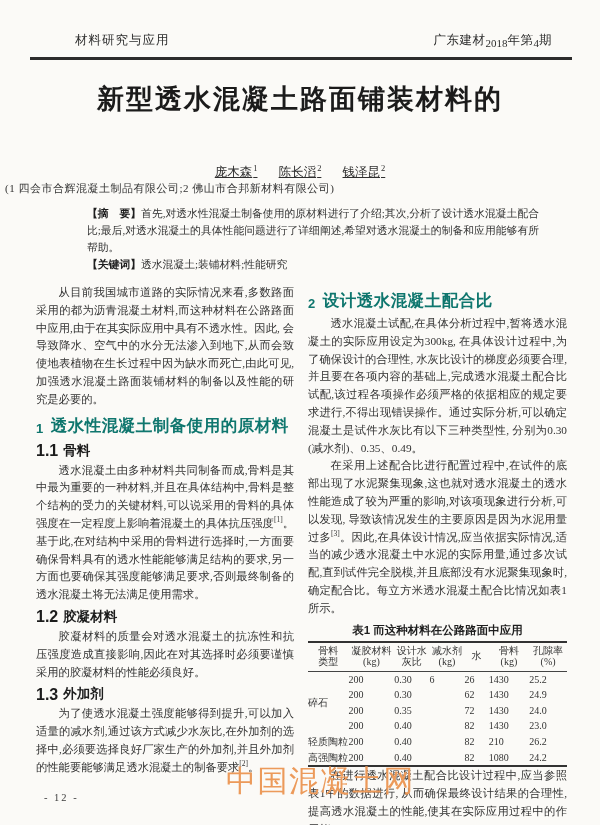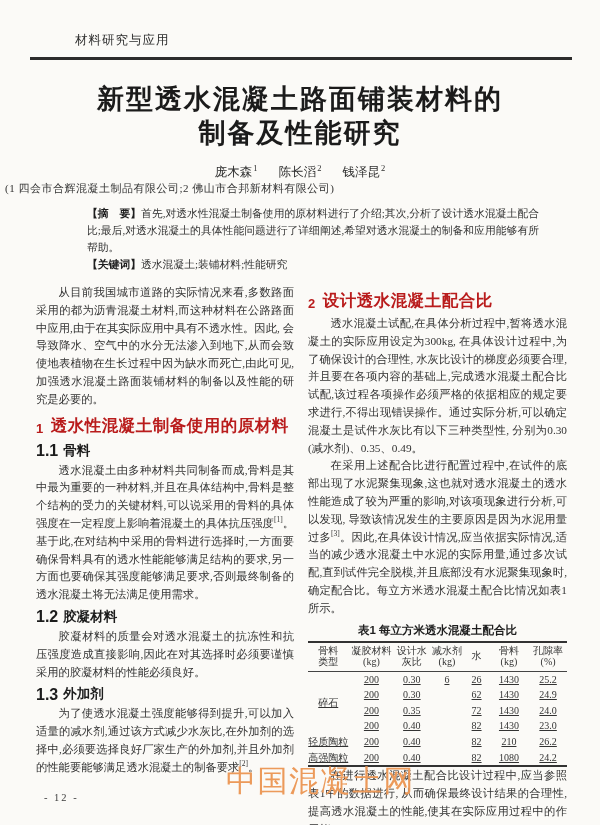--- a/index.html
+++ b/index.html
@@ -12,68 +12,68 @@
   .head-right{letter-spacing:0.5px;}
   .lower-num{font-family:"Liberation Serif",serif;font-size:11px;position:relative;top:2.5px;letter-spacing:0;}
   .rule{position:absolute;left:30px;right:28px;top:57px;height:2.6px;background:#2c2c2c;}
   
   .title{position:absolute;top:82px;left:0;width:100%;text-align:center;
         font-family:"Liberation Sans",sans-serif;font-weight:700;color:#1b1b1b;
         font-size:27px;line-height:34px;letter-spacing:2px;margin:0;}
   .title span{display:block;}
   .authors{position:absolute;top:163px;left:0;width:100%;text-align:center;
         font-size:12.5px;color:#2e2e2e;}
-  .author{margin:0 9px;}
+  .author{margin:0 9px;text-decoration:underline;}
   .author sup{font-size:8.5px;margin-left:1px;}
   .affil{position:absolute;top:181px;left:5px;width:100%;
         font-size:11px;letter-spacing:0.5px;color:#333;}
   
   .abstract{position:absolute;top:205px;left:87px;width:452px;
         font-size:10.8px;line-height:17px;text-align:justify;color:#333;}
   .blk-label{font-family:"Liberation Sans",sans-serif;font-weight:700;color:#1e1e1e;text-align:right;}
   .keywords{position:absolute;top:258px;left:87px;width:452px;font-size:10.8px;color:#333;}
   
   .col{position:absolute;top:284px;width:258px;}
   .col-left{left:36px;}
   .col-right{left:308px;width:259px;}
   .para{margin:0;font-size:11.3px;line-height:17.8px;text-align:justify;text-indent:2em;color:#333;}
   .ref{font-size:7.5px;vertical-align:super;line-height:0;}
   .h-sec{margin:5px 0 2px;font-family:"Liberation Sans",sans-serif;font-weight:700;
-        font-size:16.5px;line-height:22px;color:#b91c1c;letter-spacing:0.5px;}
+        font-size:16.5px;line-height:22px;color:#0f766e;letter-spacing:0.5px;}
   .sec-num{font-size:13px;position:relative;top:2px;margin-right:7px;font-weight:700;}
   .h-sub{margin:3px 0 2px;font-family:"Liberation Sans",sans-serif;font-weight:700;
         font-size:13.5px;line-height:18px;color:#1c1c1c;}
   .sub-num{font-size:16px;position:relative;top:1.5px;margin-right:5px;}
   
   .tbl-caption{margin:5px 0 3px;text-align:center;font-family:"Liberation Sans",sans-serif;
         font-weight:700;font-size:11.5px;color:#1e1e1e;}
   table.mix{width:100%;border-collapse:collapse;border-top:2px solid #333;border-bottom:2px solid #333;
         font-size:10px;color:#333;}
   table.mix th{font-weight:400;border-bottom:1.2px solid #444;padding:2px 0 3px;line-height:11.5px;
         vertical-align:middle;}
   table.mix th span{display:block;text-align:center;}
-  table.mix td{text-align:center;padding:0;line-height:15.6px;text-decoration:underline;}
+  table.mix td{padding:0;line-height:15.6px;}
   
   .folio{position:absolute;left:44px;top:792px;font-size:10.5px;letter-spacing:2px;color:#3c3c3c;}
   .watermark{position:absolute;left:226px;top:767px;font-family:"Liberation Sans",sans-serif;
         font-size:30px;line-height:28px;color:#ec9a5a;letter-spacing:1.5px;white-space:nowrap;}
 </style>
 </head>
 <body>
 
 <div class="page">
 
   <div class="running-head">
     <span>材料研究与应用</span>
+    <span class="head-right"><span>广东建材</span><span class="lower-num">2018</span><span>年第</span><span class="lower-num">4</span><span>期</span></span>
   </div>
   <div class="rule"></div>
 
   <h1 class="title">
     <span>新型透水混凝土路面铺装材料的</span>
-    <span>制备及性能研究</span>
   </h1>
 
   <div class="authors">
     <span class="author"><span>庞木森</span><sup>1</sup></span>
     <span class="author"><span>陈长滔</span><sup>2</sup></span>
     <span class="author"><span>钱泽昆</span><sup>2</sup></span>
   </div>
 
   <div class="affil">(1 四会市合辉混凝土制品有限公司;2 佛山市合邦新材料有限公司)</div>
 
@@ -99,21 +99,21 @@
     <div class="h-sub"><span class="sub-num">1.3</span><span>外加剂</span></div>
     <p class="para"><span>为了使透水混凝土强度能够得到提升,可以加入适量的减水剂,通过该方式减少水灰比,在外加剂的选择中,必须要选择良好厂家生产的外加剂,并且外加剂的性能要能够满足透水混凝土的制备要求</span><span class="ref">[2]</span><span>。</span></p>
   </div>
 
   <div class="col col-right">
     <div class="h-sec"><span class="sec-num">2</span><span>设计透水混凝土配合比</span></div>
 
     <p class="para">透水混凝土试配,在具体分析过程中,暂将透水混凝土的实际应用设定为300kg, 在具体设计过程中,为了确保设计的合理性, 水灰比设计的梯度必须要合理,并且要在各项内容的基础上,完成透水混凝土配合比试配,该过程各项操作必须严格的依据相应的规定要求进行,不得出现错误操作。通过实际分析,可以确定混凝土是试件水灰比有以下三种类型性, 分别为0.30 (减水剂)、0.35、0.49。</p>
     <p class="para"><span>在采用上述配合比进行配置过程中,在试件的底部出现了水泥聚集现象,这也就对透水混凝土的透水性能造成了较为严重的影响,对该项现象进行分析,可以发现, 导致该情况发生的主要原因是因为水泥用量过多</span><span class="ref">[3]</span><span>。因此,在具体设计情况,应当依据实际情况,适当的减少透水混凝土中水泥的实际用量,通过多次试配,直到试件完全脱模,并且底部没有水泥聚集现象时,确定配合比。每立方米透水混凝土配合比情况如表1所示。</span></p>
 
-    <div class="tbl-caption">表1  每立方米透水混凝土配合比</div>
+    <div class="tbl-caption">表1  而这种材料在公路路面中应用</div>
 
     <table class="mix">
       <thead>
         <tr>
           <th style="width:15%">
               <span>骨料</span>
               <span>类型</span>
             </th>
           <th style="width:17%">
               <span>凝胶材料</span>

